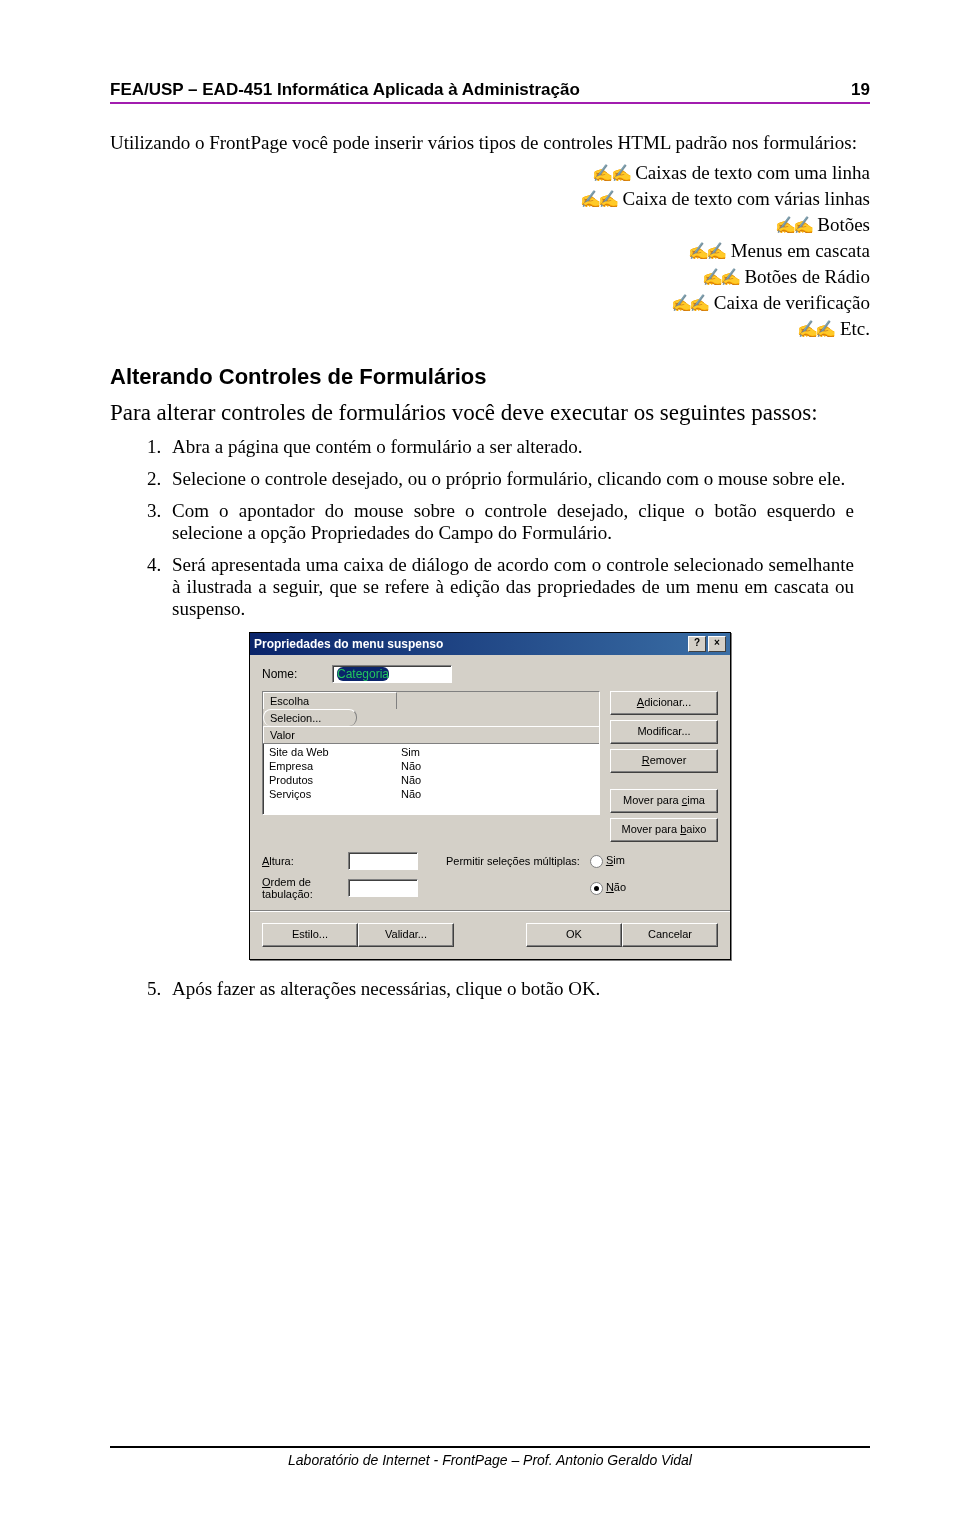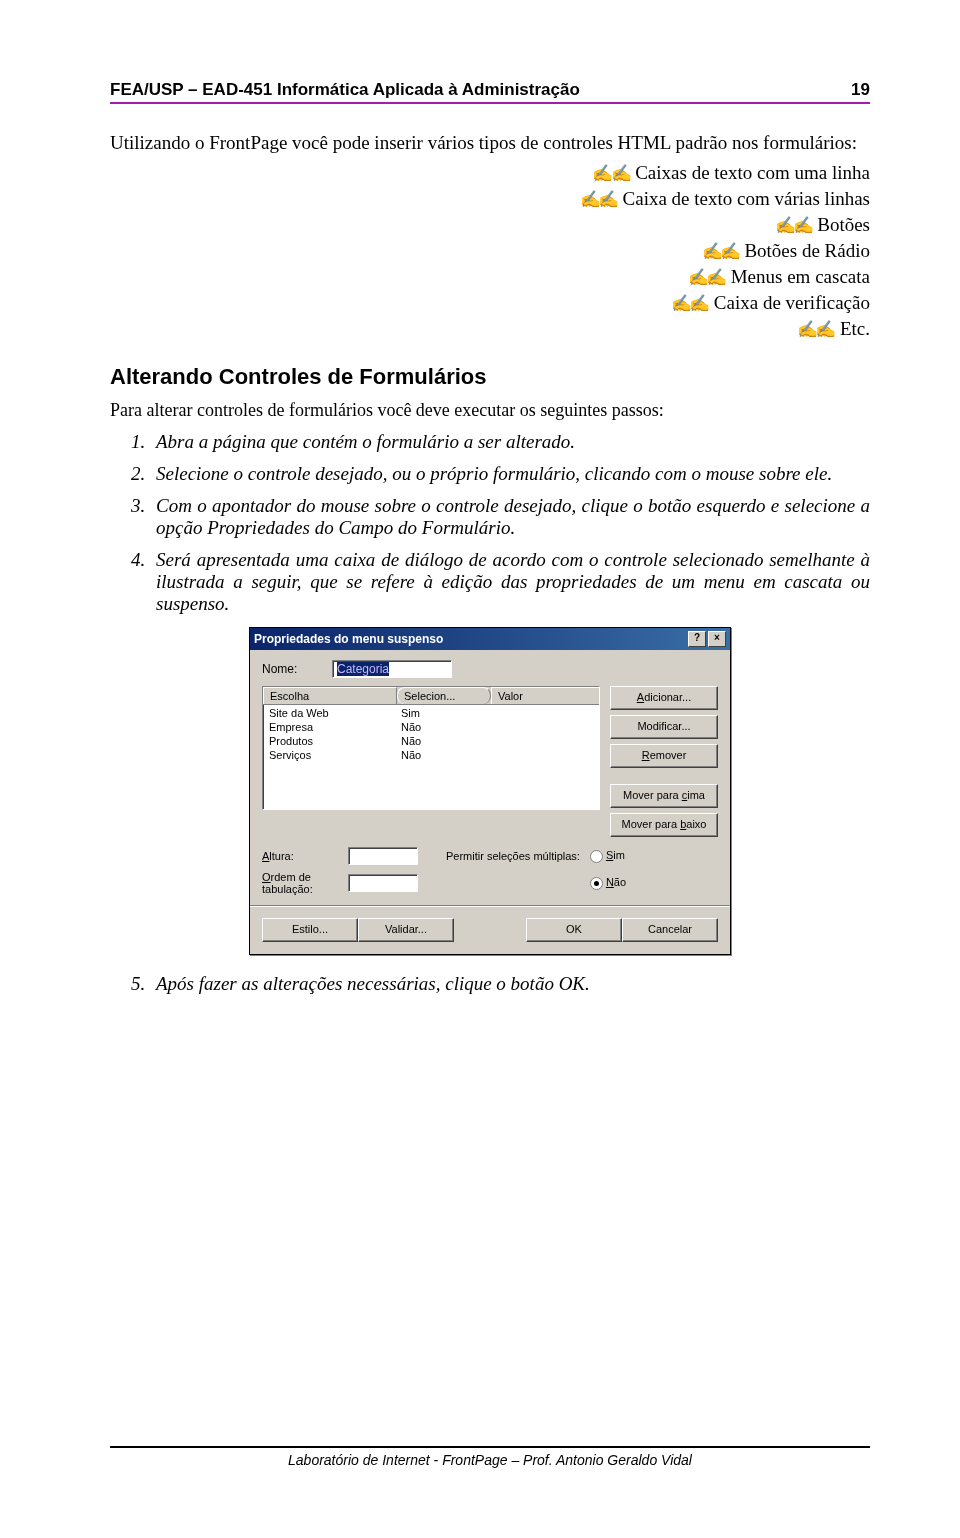--- a/index.html
+++ b/index.html
@@ -47,34 +47,33 @@
     letter-spacing: -3px;
     font-size: 17px;
   }
   h2.section {
     font-family: Arial, sans-serif;
     font-size: 22px;
     font-weight: bold;
     margin: 18px 0 10px 0;
   }
   .para {
-    font-size: 18px;
+    font-size: 23px;
     margin: 0 0 8px 0;
     text-align: justify;
   }
   ol.steps {
     margin: 0;
     padding: 0 0 0 40px;
     font-size: 19px;
   }
   ol.steps li {
-    margin: 10px 0;
+    margin: 10px 16px;
     text-align: justify;
     padding-left: 6px;
-    font-style: italic;
   }
   
   .dialog-wrap {
     display: flex;
     justify-content: center;
     margin: 12px 0 18px 0;
   }
   .dialog {
     width: 480px;
     background: #d4d0c8;
@@ -132,41 +131,43 @@
     padding: 1px 4px;
     box-sizing: border-box;
   }
   .input.name {
     width: 120px;
     color: #000;
     background: #fff;
   }
   .input.name .sel {
     background: #0a246a;
-    color: #c4b5fd;
+    color: #22c55e;
+    border-radius: 6px;
   }
   .listbox-row {
     display: flex;
     gap: 10px;
     margin-bottom: 10px;
   }
   .listbox {
     flex: 1;
     background: #fff;
     border: 1px solid #808080;
     border-right-color: #fff;
     border-bottom-color: #fff;
     box-shadow: inset 1px 1px 0 #404040;
     height: 122px;
     position: relative;
   }
   .list-header {
     display: flex;
     background: #d4d0c8;
     border-bottom: 1px solid #808080;
+    flex-direction: column;
   }
   .list-header .col {
     padding: 2px 6px;
     border-right: 1px solid #808080;
     border-top: 1px solid #fff;
     border-left: 1px solid #fff;
     font-size: 11px;
   }
   .col.c1 { width: 120px; }
   .col.c2 { width: 80px; border-radius: 8px; }
@@ -277,22 +278,22 @@
     <span>FEA/USP – EAD-451 Informática Aplicada à Administração</span>
     <span>19</span>
   </div>
 
   <p class="intro">Utilizando o FrontPage você pode inserir vários tipos de controles HTML padrão nos formulários:</p>
 
   <ul class="bullet-list">
     <li>Caixas de texto com uma linha</li>
     <li>Caixa de texto com várias linhas</li>
     <li>Botões</li>
+    <li>Menus em cascata</li>
     <li>Botões de Rádio</li>
-    <li>Menus em cascata</li>
     <li>Caixa de verificação</li>
     <li>Etc.</li>
   </ul>
 
   <h2 class="section">Alterando Controles de Formulários</h2>
   <p class="para">Para alterar controles de formulários você deve executar os seguintes passos:</p>
 
   <ol class="steps">
     <li>Abra a página que contém o formulário a ser alterado.</li>
     <li>Selecione o controle desejado, ou o próprio formulário, clicando com o mouse sobre ele.</li>

